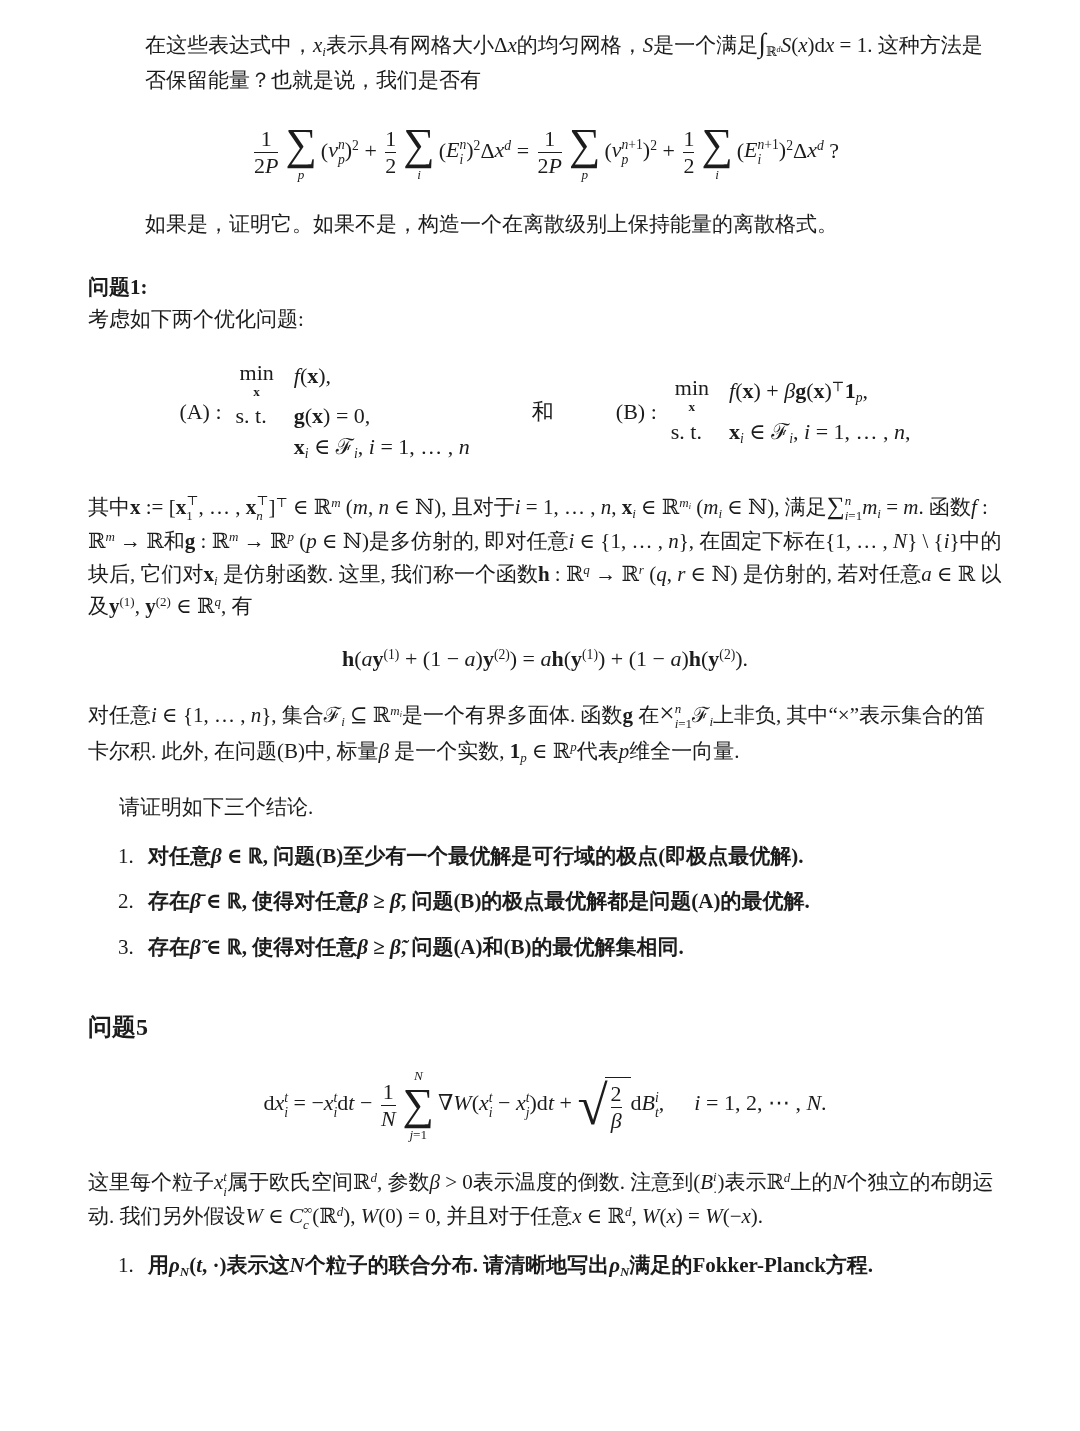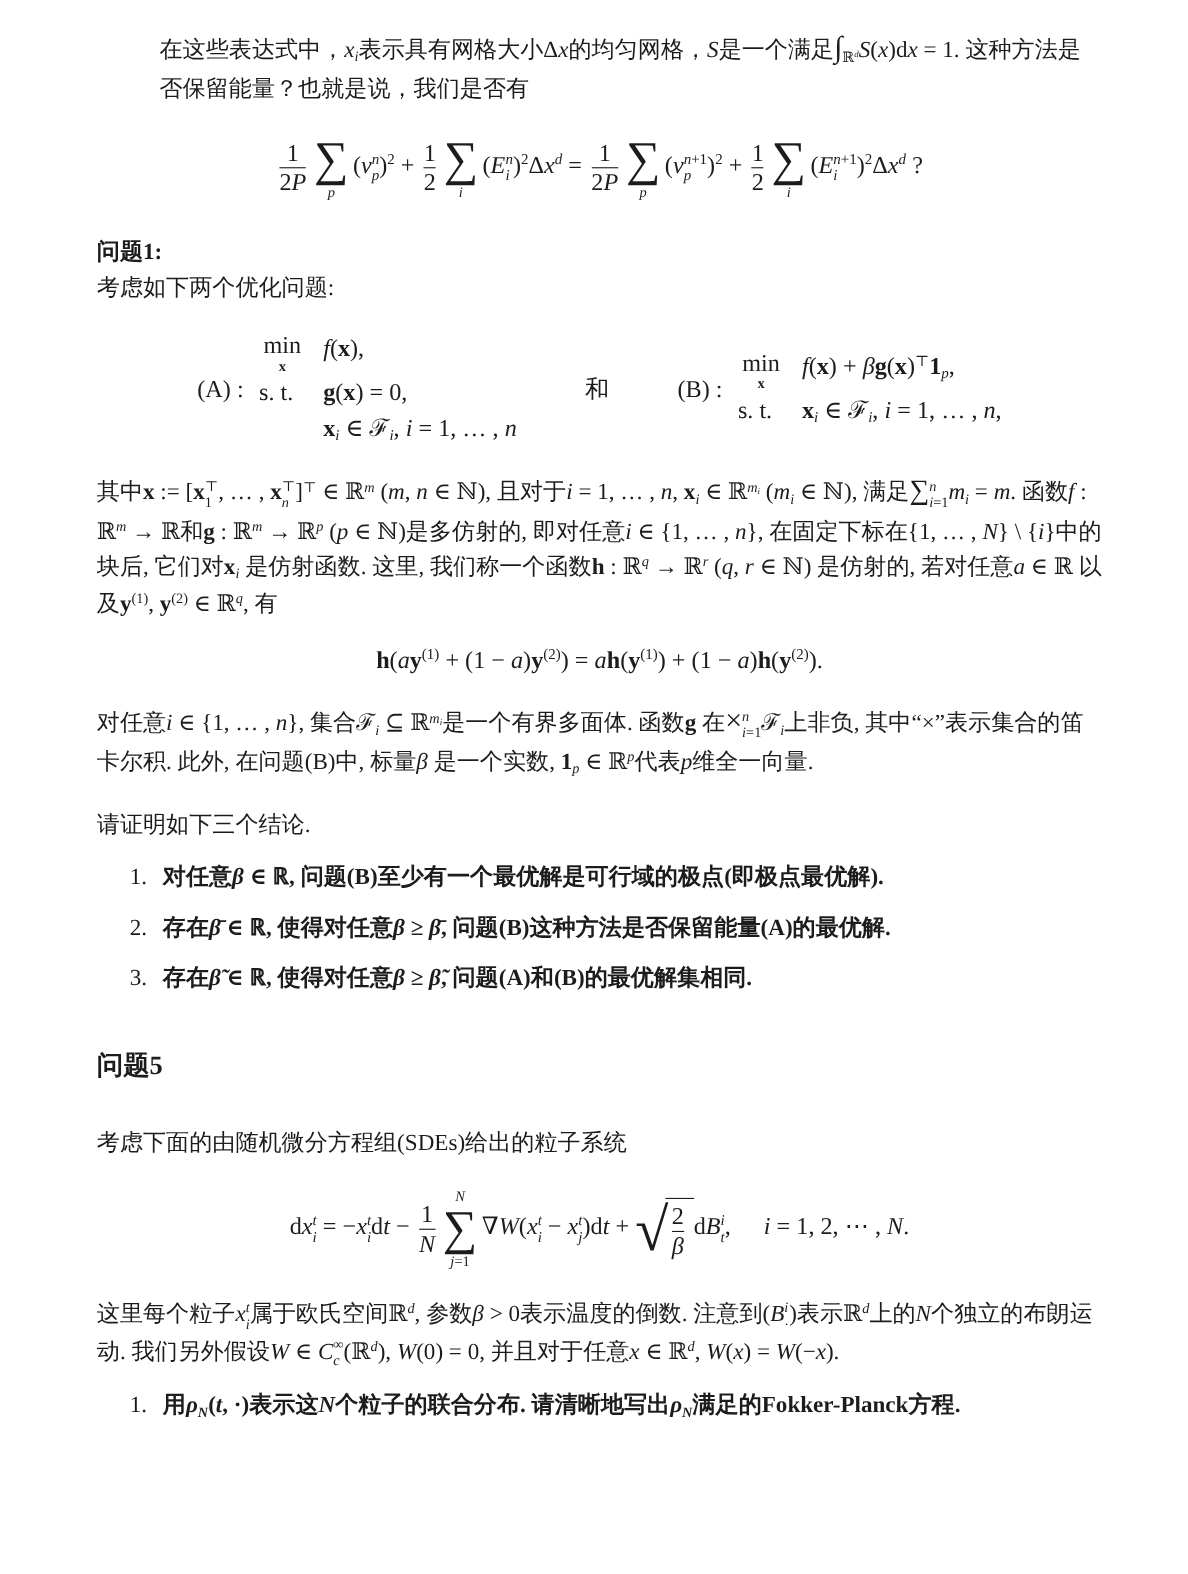--- a/index.html
+++ b/index.html
@@ -16,21 +16,21 @@
     font-size:21px; line-height:1.55;
   }
   .para{margin:0;}
   .indent{margin-left:57px;}
   .b{font-weight:bold;}
   .h{font-size:24px; font-weight:bold; margin:50px 0 0 0; line-height:1.2;}
   .mt-ifso{margin-top:22px;}
   .mt-q1{margin-top:30px;}
   .mt-where{margin-top:14px;}
   .mt-poly{margin-top:8px;}
-  .mt-prove3{margin-top:24px;}
+  .mt-prove3{margin-top:24px;margin-left:31px;}
   .mt-q5intro{margin-top:38px;}
   .mt-particles{margin-top:6px;}
 
   
   .display{text-align:center; font-size:22px; line-height:1.25; margin:26px 0;}
   .display.affine{margin:22px 0 20px 0;}
   .display.sde{margin:26px 0 24px 0;}
 
   
   .frac{display:inline-flex; flex-direction:column; align-items:center; vertical-align:middle; margin:0 3px; line-height:1.15;}
@@ -105,20 +105,21 @@
         <span class="fl"></span>
         <span><span>2</span></span>
       </span><span class="big">
         <span class="op">∑</span>
         <span class="ou"><span style="font-style: italic;">i</span></span>
       </span><span>(</span><span class="ssw"><span><span style="font-style: italic;">E</span></span><span class="sscol">
           <span><span style="font-style: italic;">n</span><span>+1</span></span>
           <span><span style="font-style: italic;">i</span></span>
         </span></span><span class="ssw"><span><span>)</span></span><span class="supo"><span>2</span></span></span><span>Δ</span><span class="ssw"><span><span style="font-style: italic;">x</span></span><span class="supo"><span style="font-style: italic;">d</span></span></span><span> ?</span></div>
 
+  <p class="para indent mt-ifso"><span>如果是，证明它。如果不是，构造一个在离散级别上保持能量的离散格式。</span></p>
 
 
   <p class="para mt-q1"><span class="b">问题1:</span><br><span>考虑如下两个优化问题:</span></p>
 
   <div class="display optrow">
     <div class="optprob">
       <span class="plabel">(A) :</span>
       <span class="opttab">
         <span class="cell"><span class="big">
               <span class="op" style="font-size: 1em;">min</span>
@@ -166,31 +167,30 @@
 
   <p class="para mt-prove3"><span>请证明如下三个结论.</span></p>
 
   <div class="list">
     <div class="li">
       <span class="num">1.</span>
       <span class="litext"><span>对任意</span><span style="font-style: italic;">β</span><span> ∈ ℝ, 问题(B)至少有一个最优解是可行域的极点(即极点最优解).</span></span>
     </div>
     <div class="li">
       <span class="num">2.</span>
-      <span class="litext"><span>存在</span><span style="font-style: italic;">β̄</span><span> ∈ ℝ, 使得对任意</span><span style="font-style: italic;">β</span><span> ≥ </span><span style="font-style: italic;">β̄</span><span>, 问题(B)这种方法是否保留能量(A)的最优解.</span></span>
+      <span class="litext"><span>存在</span><span style="font-style: italic;">β̄</span><span> ∈ ℝ, 使得对任意</span><span style="font-style: italic;">β</span><span> ≥ </span><span style="font-style: italic;">β̄</span><span>, 问题(B)的极点最优解都是问题(A)的最优解.</span></span>
     </div>
     <div class="li">
       <span class="num">3.</span>
       <span class="litext"><span>存在</span><span style="font-style: italic;">β̃</span><span> ∈ ℝ, 使得对任意</span><span style="font-style: italic;">β</span><span> ≥ </span><span style="font-style: italic;">β̃</span><span>, 问题(A)和(B)的最优解集相同.</span></span>
     </div>
   </div>
 
   <h2 class="h">问题5</h2>
 
-  <p class="para mt-q5intro">考虑下面的由随机微分方程组(SDEs)给出的粒子系统</p>
 
   <div class="display sde"><span>d</span><span class="ssw"><span><span style="font-style: italic;">x</span></span><span class="sscol">
           <span><span style="font-style: italic;">t</span></span>
           <span><span style="font-style: italic;">i</span></span>
         </span></span><span> = −</span><span class="ssw"><span><span style="font-style: italic;">x</span></span><span class="sscol">
           <span><span style="font-style: italic;">t</span></span>
           <span><span style="font-style: italic;">i</span></span>
         </span></span><span>d</span><span style="font-style: italic;">t</span><span> − </span><span class="frac">
         <span><span>1</span></span>
         <span class="fl"></span>

